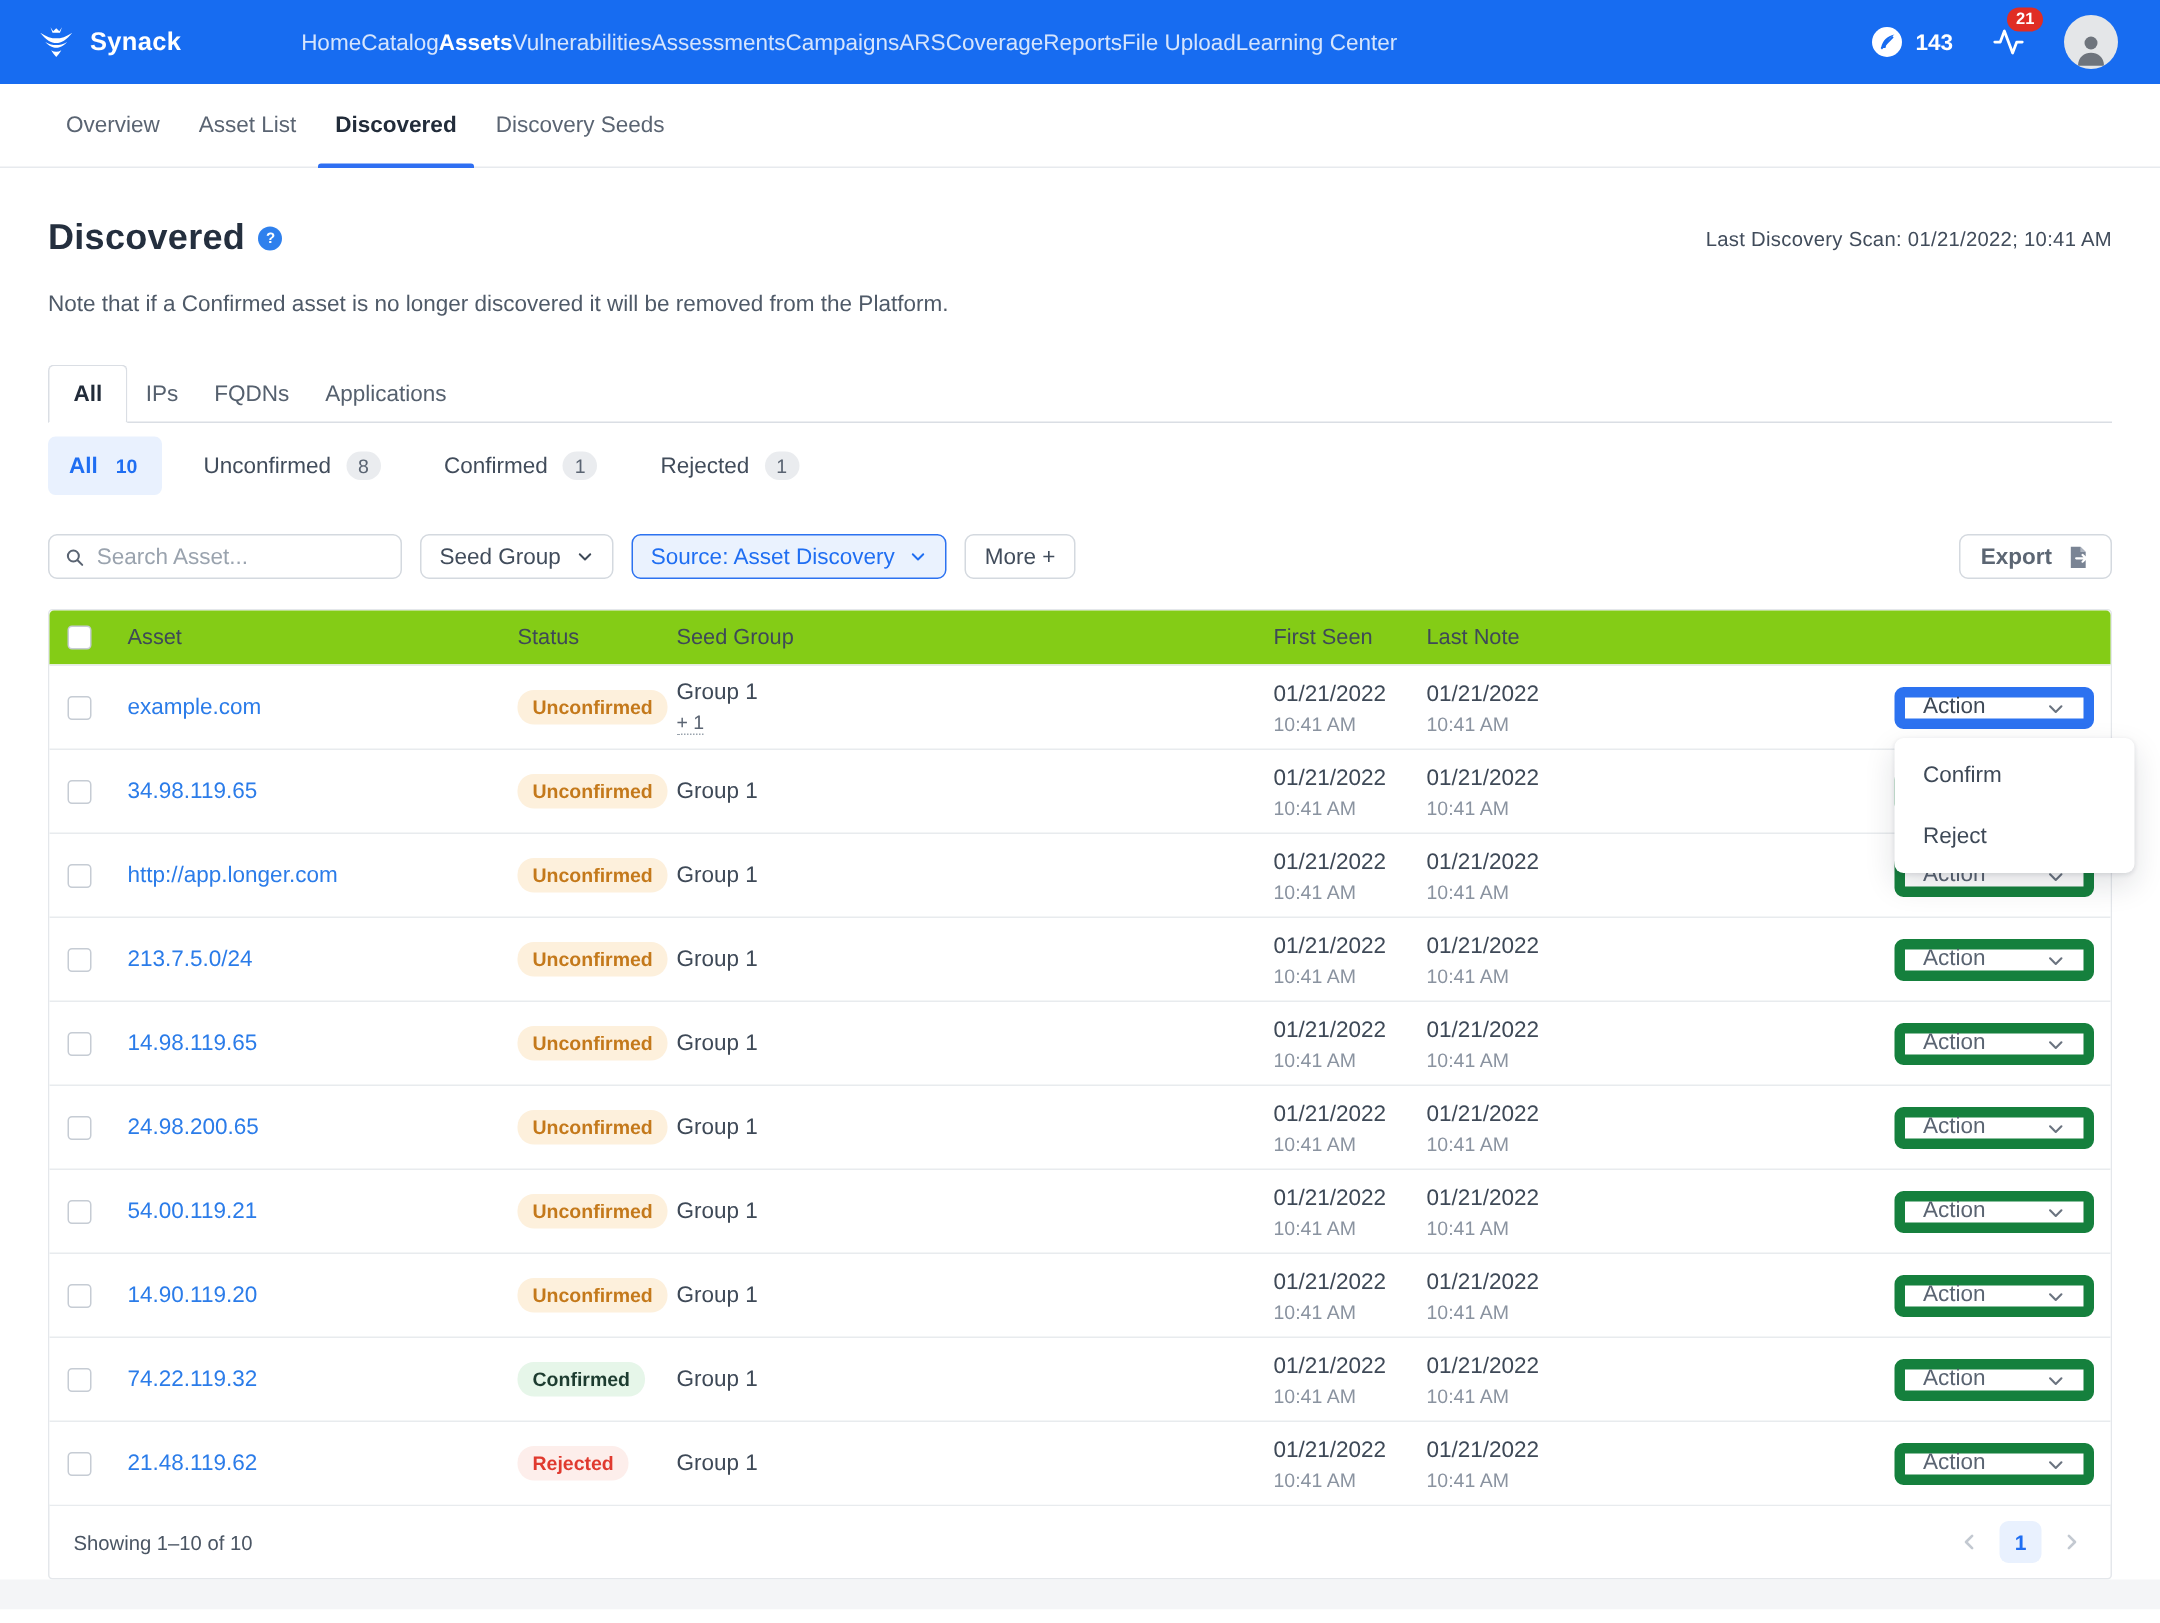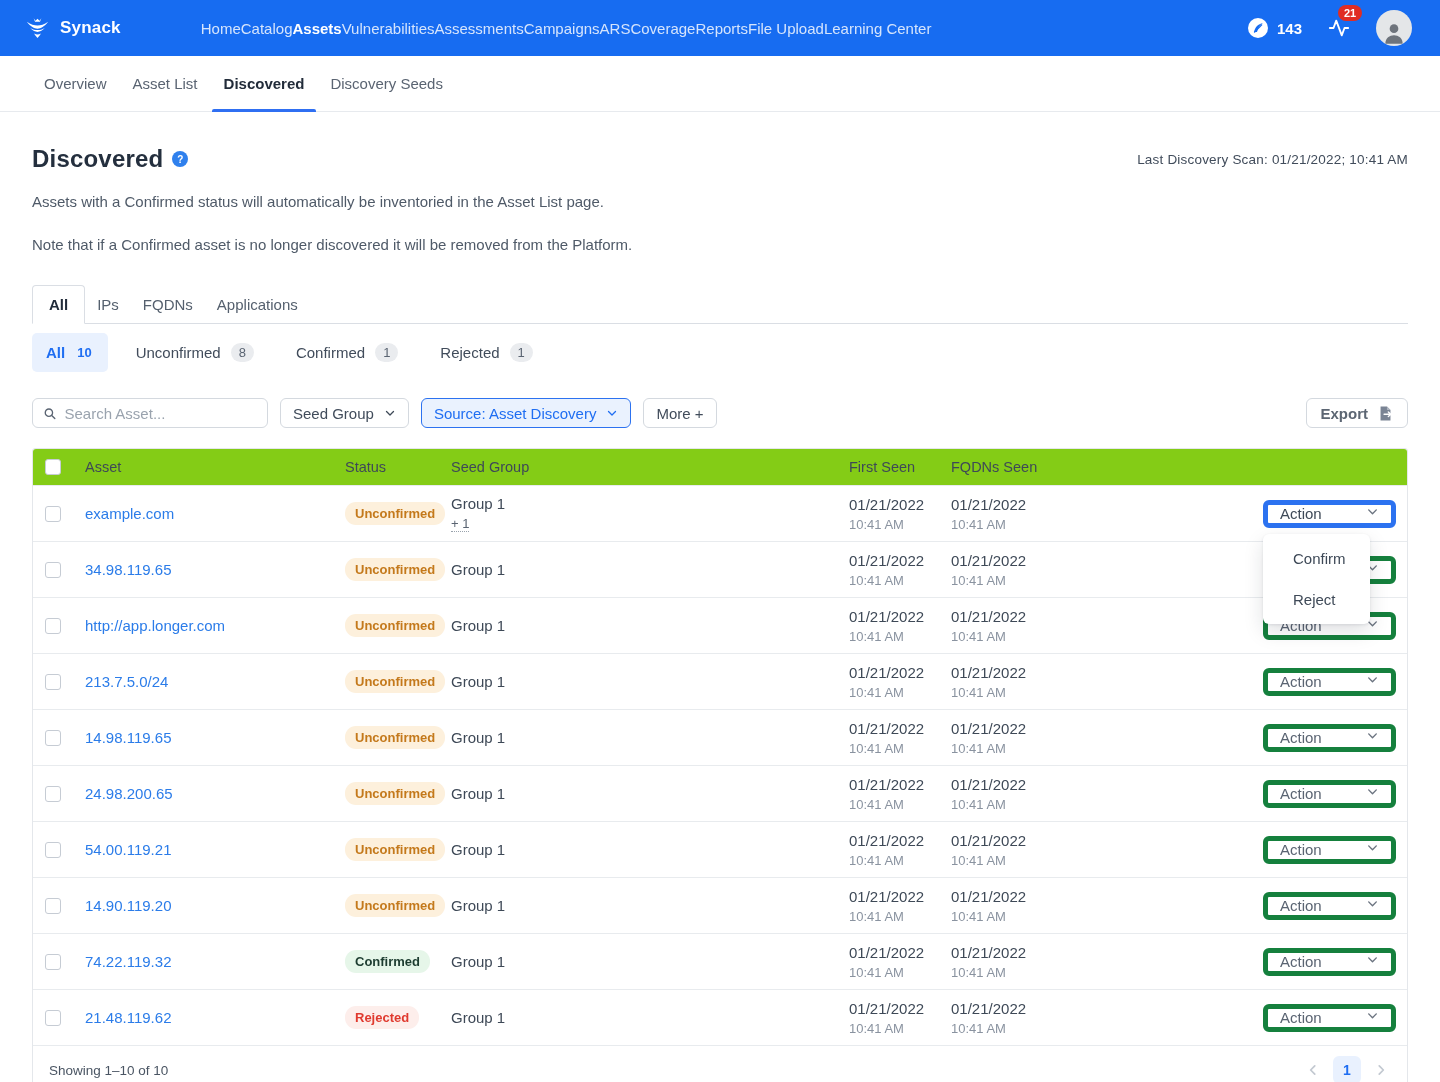--- a/index.html
+++ b/index.html
@@ -68,23 +68,23 @@
   .asset-link { color:#2b7ce9; font-size:15px; text-decoration:none; cursor:pointer; }
   .badge { display:inline-block; font-size:13px; font-weight:700; padding:4px 10px; border-radius:11px; }
   .badge-unconfirmed { background:#fdf0dc; color:#c4791b; }
   .badge-confirmed { background:#e6f6e9; color:#1d3c30; }
   .badge-rejected { background:#fdeeeb; color:#e03a2f; }
   .seed-cell { font-size:15px; color:#3e4957; }
   .seed-extra { margin-top:4px; font-size:13px; color:#5a6472; display:inline-block; border-bottom:1px dotted #9aa3ad; cursor:pointer; }
   .date-main { font-size:15px; color:#3e4957; }
   .date-sub { margin-top:4px; font-size:13px; color:#8a93a0; }
   .cell-action { justify-self:end; padding-right:11px; position:relative; }
-  .action-btn { width:133px; height:28px; border:5px solid #15803d; border-radius:6px; background:#fff; display:flex; align-items:flex-start; justify-content:space-between; padding:0 12px; font-size:15px; color:#5a6472; cursor:pointer; font-family:inherit; }
+  .action-btn { width:133px; height:28px; border:7px solid #15803d; border-radius:6px; background:#fff; display:flex; align-items:flex-end; justify-content:space-between; padding:0 12px; font-size:15px; color:#5a6472; cursor:pointer; font-family:inherit; }
   .action-btn.open { border-color:#2c72f0; color:#3e4957; }
-  .action-menu { position:absolute; top:34px; left:0; width:107px; background:#fff; border-radius:6px; box-shadow:0 1px 3px rgba(20,30,50,.10), 0 8px 20px rgba(20,30,50,.13); z-index:30; padding:4px 16px; }
+  .action-menu { position:absolute; top:34px; left:0; width:160px; background:#fff; border-radius:6px; box-shadow:0 1px 3px rgba(20,30,50,.10), 0 8px 20px rgba(20,30,50,.13); z-index:30; padding:4px 5px; }
   .action-menu-item { padding:12px 14px; font-size:15px; color:#3e4957; cursor:pointer; }
 
   
   .table-footer { display:flex; align-items:center; height:49px; border-top:1px solid #e8ebee; padding:0 16px; }
   .showing { font-size:13.5px; color:#4a5563; }
   .pager { margin-left:auto; display:flex; align-items:center; gap:10px; }
   .pg-chev { width:20px; height:20px; display:flex; align-items:center; justify-content:center; cursor:pointer; }
   .pg-num { width:28px; height:28px; border-radius:6px; background:#e9f1fe; color:#1f6ef2; font-size:14px; font-weight:600; display:flex; align-items:center; justify-content:center; cursor:pointer; }
   .bottom-strip { height:20px; background:#f4f5f7; margin-top:0; }
 </style>
@@ -153,21 +153,20 @@
     </span>
   </nav>
 
 <div class="content">
 
   <div class="title-row">
     <h1 class="page-title">Discovered</h1>
     <span class="help-icon">?</span>
     <span class="last-scan">Last Discovery Scan: 01/21/2022; 10:41 AM</span>
   </div>
-  <p class="desc">Assets with a Confirmed status will automatically be inventoried in the Asset List page.</p>
   <p class="desc" style="margin-top:16px;">Note that if a Confirmed asset is no longer discovered it will be removed from the Platform.</p>
 
   <div class="type-tabs" id="type-tabs">
       <span class="type-tab active"><span>All</span></span>
       <span class="type-tab"><span>IPs</span></span>
       <span class="type-tab"><span>FQDNs</span></span>
       <span class="type-tab"><span>Applications</span></span>
     </div>
 
   <div class="status-filters" id="status-filters">
@@ -224,21 +223,21 @@
 
   <div class="table-card">
     <div class="trow thead">
       <div class="cell-check">
           <div class="checkbox"></div>
         </div>
       <div>Asset</div>
       <div>Status</div>
       <div>Seed Group</div>
       <div>First Seen</div>
-      <div>FQDNs Seen</div>
+      <div>Last Note</div>
       <div></div>
     </div>
     <div id="table-body">
         <div class="trow tbody-row">
     <div class="cell-check">
             <div class="checkbox"></div>
           </div>
     <div><a class="asset-link">example.com</a></div>
     <div><span class="badge badge-unconfirmed">Unconfirmed</span></div>
     <div class="seed-cell">

